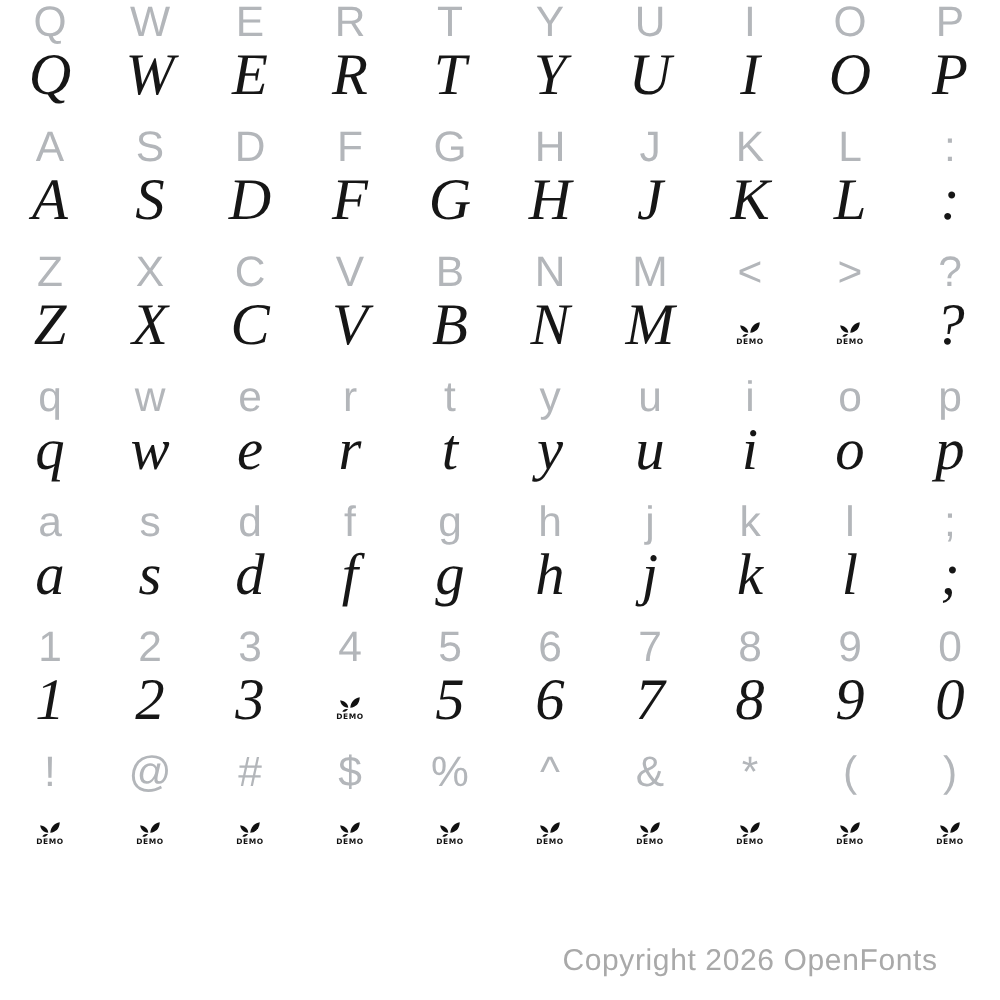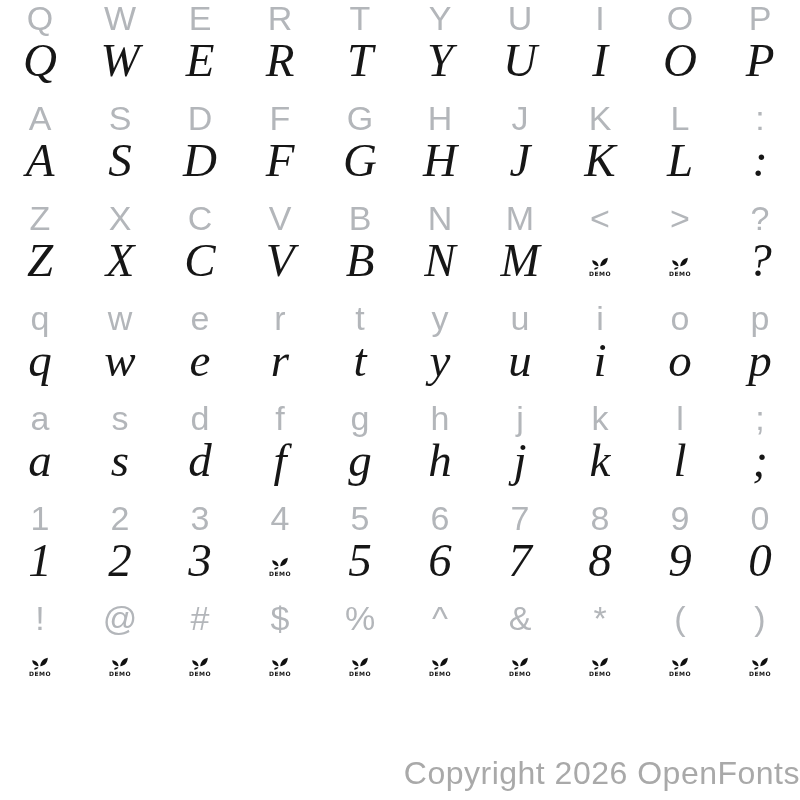--- a/index.html
+++ b/index.html
@@ -60,23 +60,23 @@
     line-height: 1;
     text-align: center;
     margin-top: 1px;
     color: #111111;
   }
   .footer-note {
     position: absolute;
     left: 400px;
     top: 756px;
     width: 400px;
-    text-align: right;
+    text-align: center;
     font-family: "Liberation Sans", sans-serif;
-    font-size: 32px;
+    font-size: 24px;
     letter-spacing: 0.5px;
     line-height: 1.1;
   }
 </style>
 </head>
 <body style="background: rgb(255, 255, 255);">
 
 <div class="stage">
   <div id="specimen">
       <div class="glyph-row reference" style="top: 1px; color: rgb(179, 182, 186);"><span class="glyph-cell">Q</span><span class="glyph-cell">W</span><span class="glyph-cell">E</span><span class="glyph-cell">R</span><span class="glyph-cell">T</span><span class="glyph-cell">Y</span><span class="glyph-cell">U</span><span class="glyph-cell">I</span><span class="glyph-cell">O</span><span class="glyph-cell">P</span></div>

